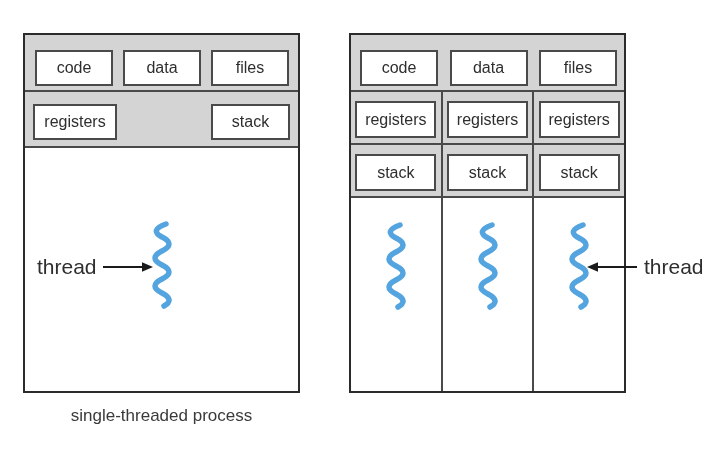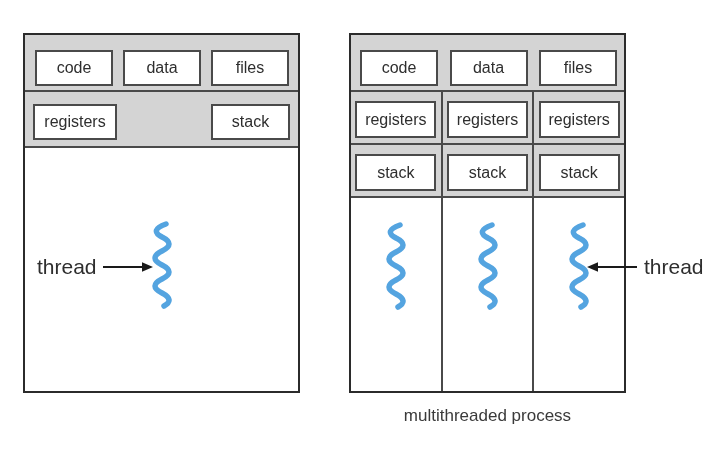--- a/index.html
+++ b/index.html
@@ -150,20 +150,21 @@
     <svg class="arrow" width="52" height="12" viewBox="0 0 52 12" aria-hidden="true">
       <line x1="1" y1="6" x2="41" y2="6" stroke="currentColor" stroke-width="2.2"></line>
       <polygon points="40,1.2 51,6 40,10.8" fill="currentColor"></polygon>
     </svg>
   </div>
 
   <svg class="squiggle squiggle-left" width="30" height="88" viewBox="0 0 30 88" aria-hidden="true">
     <path d="M 19 3 Q 2 9 15 16 Q 29 23 15 30 Q 1 37 15 44 Q 29 51 15 58 Q 1 65 15 72 Q 28 79 17 85" fill="none" stroke="currentColor" stroke-width="5.5" stroke-linecap="round" stroke-linejoin="round"></path>
   </svg>
 
+  <div class="caption caption-left">single-threaded process</div>
 
   <div class="panel panel-right">
     <div class="band band-header">
       <div class="wbox">code</div>
       <div class="wbox">data</div>
       <div class="wbox">files</div>
     </div>
 
     <div class="cols">
 
@@ -213,15 +214,14 @@
   </div>
 
   <div class="callout callout-right">
     <svg class="arrow" width="52" height="12" viewBox="0 0 52 12" aria-hidden="true">
       <polygon points="1,6 12,1.2 12,10.8" fill="currentColor"></polygon>
       <line x1="11" y1="6" x2="51" y2="6" stroke="currentColor" stroke-width="2.2"></line>
     </svg>
     <span>thread</span>
   </div>
 
-  <div class="caption caption-right">multithreaded process</div>
 
 </div>
 
 </body></html>

